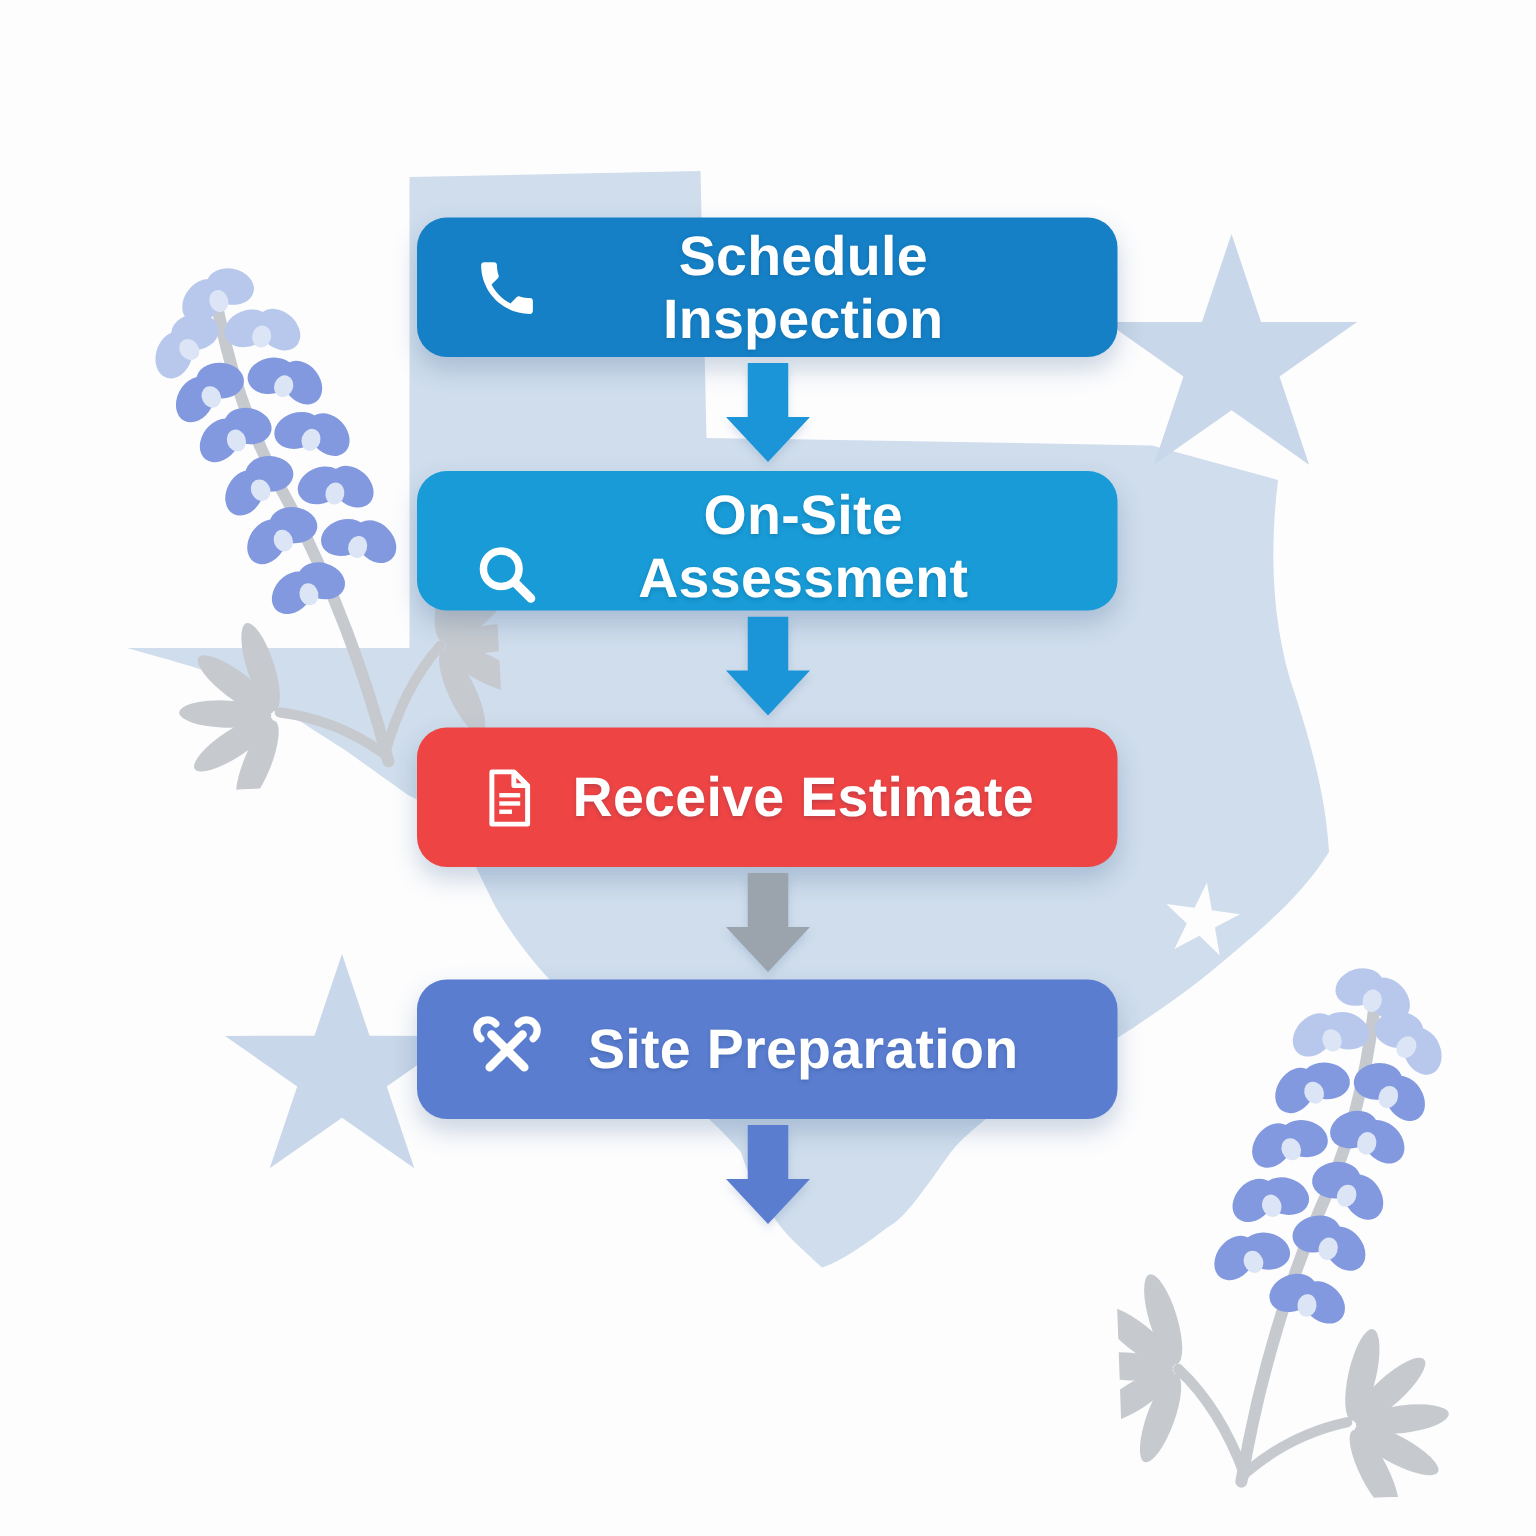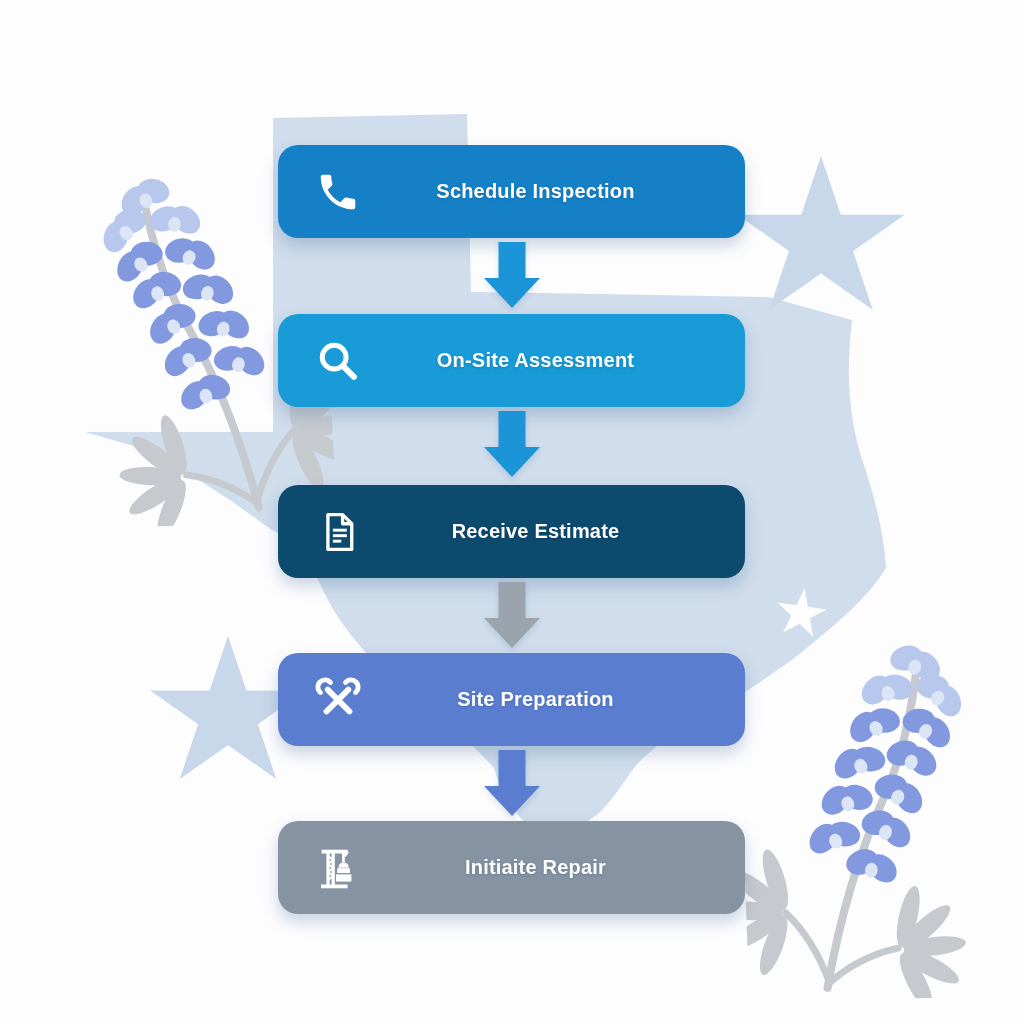--- a/index.html
+++ b/index.html
@@ -32,21 +32,21 @@
   .step{
     height:93px;border-radius:20px;display:flex;align-items:center;
     padding:0 22px 0 36px;box-sizing:border-box;
     box-shadow:0 8px 16px rgba(50,90,140,.25);
     cursor:pointer;
   }
   .step-icon{width:48px;height:48px;flex:0 0 48px;display:flex;align-items:center;justify-content:center}
   .step-icon svg{display:block}
   .step-label{
     flex:1;text-align:center;color:#ffffff;
-    font-size:20px;font-weight:700;letter-spacing:.2px;
+    font-size:37px;font-weight:700;letter-spacing:.2px;
     text-shadow:0 1px 3px rgba(0,40,80,.2);
     padding-right:14px;
   }
   .connector{display:flex;justify-content:center;align-items:flex-start}
   .connector svg{margin-top:4px;filter:drop-shadow(0 3px 3px rgba(60,100,150,.18))}
   .defs-hidden{position:absolute;width:0;height:0;overflow:hidden}
 </style>
 </head>
 <body>
 
@@ -194,35 +194,35 @@
             <path d="M6.62 10.79c1.44 2.83 3.76 5.14 6.59 6.59l2.2-2.21c.27-.27.67-.36 1.02-.24 1.12.37 2.33.57 3.57.57.55 0 1 .45 1 1V20c0 .55-.45 1-1 1-9.39 0-17-7.61-17-17 0-.55.45-1 1-1h3.5c.55 0 1 .45 1 1 0 1.25.2 2.45.57 3.57.11.35.03.74-.25 1.02l-2.2 2.2z"></path>
           </svg>
         </span>
     <span class="step-label">Schedule Inspection</span>
   </div>
       <div class="connector" style="height: 76px;">
         <svg width="90" height="66" viewBox="0 0 90 66">
           <polygon points="31.5,0 58.5,0 58.5,36 73,36 45,66 17,36 31.5,36" fill="#1b95d8"></polygon>
         </svg>
       </div>
-      <div class="step" style="background: rgb(24, 155, 214);">
+      <div class="step" style="background: rgb(24, 155, 214); align-items: flex-end;">
     <span class="step-icon">
           <svg width="46" height="46" viewBox="0 0 24 24">
             <circle cx="10" cy="10" r="6.2" fill="none" stroke="#fff" stroke-width="2.6"></circle>
             <line x1="14.8" y1="14.8" x2="20.3" y2="20.3" stroke="#fff" stroke-width="3.1" stroke-linecap="round"></line>
           </svg>
         </span>
     <span class="step-label">On-Site Assessment</span>
   </div>
       <div class="connector" style="height: 78px;">
         <svg width="90" height="66" viewBox="0 0 90 66">
           <polygon points="31.5,0 58.5,0 58.5,36 73,36 45,66 17,36 31.5,36" fill="#1b95d8"></polygon>
         </svg>
       </div>
-      <div class="step" style="background: #0c4a6e; align-items: center;">
+      <div class="step" style="background: #ef4444; align-items: center;">
     <span class="step-icon">
           <svg width="44" height="44" viewBox="0 0 24 24">
             <path d="M6.5 2.5 H14.5 L19.5 7.5 V21.5 H6.5 Z" fill="none" stroke="#fff" stroke-width="1.8" stroke-linejoin="round"></path>
             <path d="M14.5 2.5 V7.5 H19.5" fill="none" stroke="#fff" stroke-width="1.8" stroke-linejoin="round"></path>
             <line x1="9.2" y1="11" x2="16.8" y2="11" stroke="#fff" stroke-width="1.6"></line>
             <line x1="9.2" y1="14" x2="16.8" y2="14" stroke="#fff" stroke-width="1.6"></line>
             <line x1="9.2" y1="17" x2="13.8" y2="17" stroke="#fff" stroke-width="1.6"></line>
           </svg>
         </span>
     <span class="step-label">Receive Estimate</span>
@@ -241,31 +241,14 @@
             <path d="M15.9 2.9 A3.7 3.7 0 1 1 21.1 8.1" fill="none" stroke="#fff" stroke-width="2.5" stroke-linecap="round"></path>
           </svg>
         </span>
     <span class="step-label">Site Preparation</span>
   </div>
       <div class="connector" style="height: 75px;">
         <svg width="90" height="66" viewBox="0 0 90 66">
           <polygon points="31.5,0 58.5,0 58.5,36 73,36 45,66 17,36 31.5,36" fill="#5a7dd0"></polygon>
         </svg>
       </div>
-      <div class="step" style="background: rgb(133, 147, 162);">
-    <span class="step-icon">
-          <svg width="48" height="48" viewBox="0 0 24 24">
-            <line x1="3.5" y1="21.2" x2="16.8" y2="21.2" stroke="#fff" stroke-width="1.9"></line>
-            <line x1="7" y1="21.2" x2="7" y2="3.8" stroke="#fff" stroke-width="1.6"></line>
-            <line x1="9.6" y1="21.2" x2="9.6" y2="3.8" stroke="#fff" stroke-width="1.6"></line>
-            <path d="M7 6 L9.6 8 L7 10 L9.6 12 L7 14 L9.6 16 L7 18" fill="none" stroke="#fff" stroke-width="1.1"></path>
-            <line x1="3.8" y1="3.8" x2="16.9" y2="3.8" stroke="#fff" stroke-width="1.9"></line>
-            <path d="M16.9 3.8 L15.3 6.1" stroke="#fff" stroke-width="1.4" fill="none"></path>
-            <line x1="14.7" y1="3.8" x2="14.7" y2="9.1" stroke="#fff" stroke-width="1.4"></line>
-            <path d="M12.2 11.7 a2.6 2.6 0 0 1 5.2 0 l0 .2 -5.2 0 z" fill="#fff"></path>
-            <rect x="11.6" y="12.1" width="6.4" height="2.4" fill="#fff"></rect>
-            <rect x="11" y="15.2" width="7.7" height="3.6" fill="#fff"></rect>
-          </svg>
-        </span>
-    <span class="step-label">Initiaite Repair</span>
-  </div>
     </div>
 </div>
 
 </body></html>

